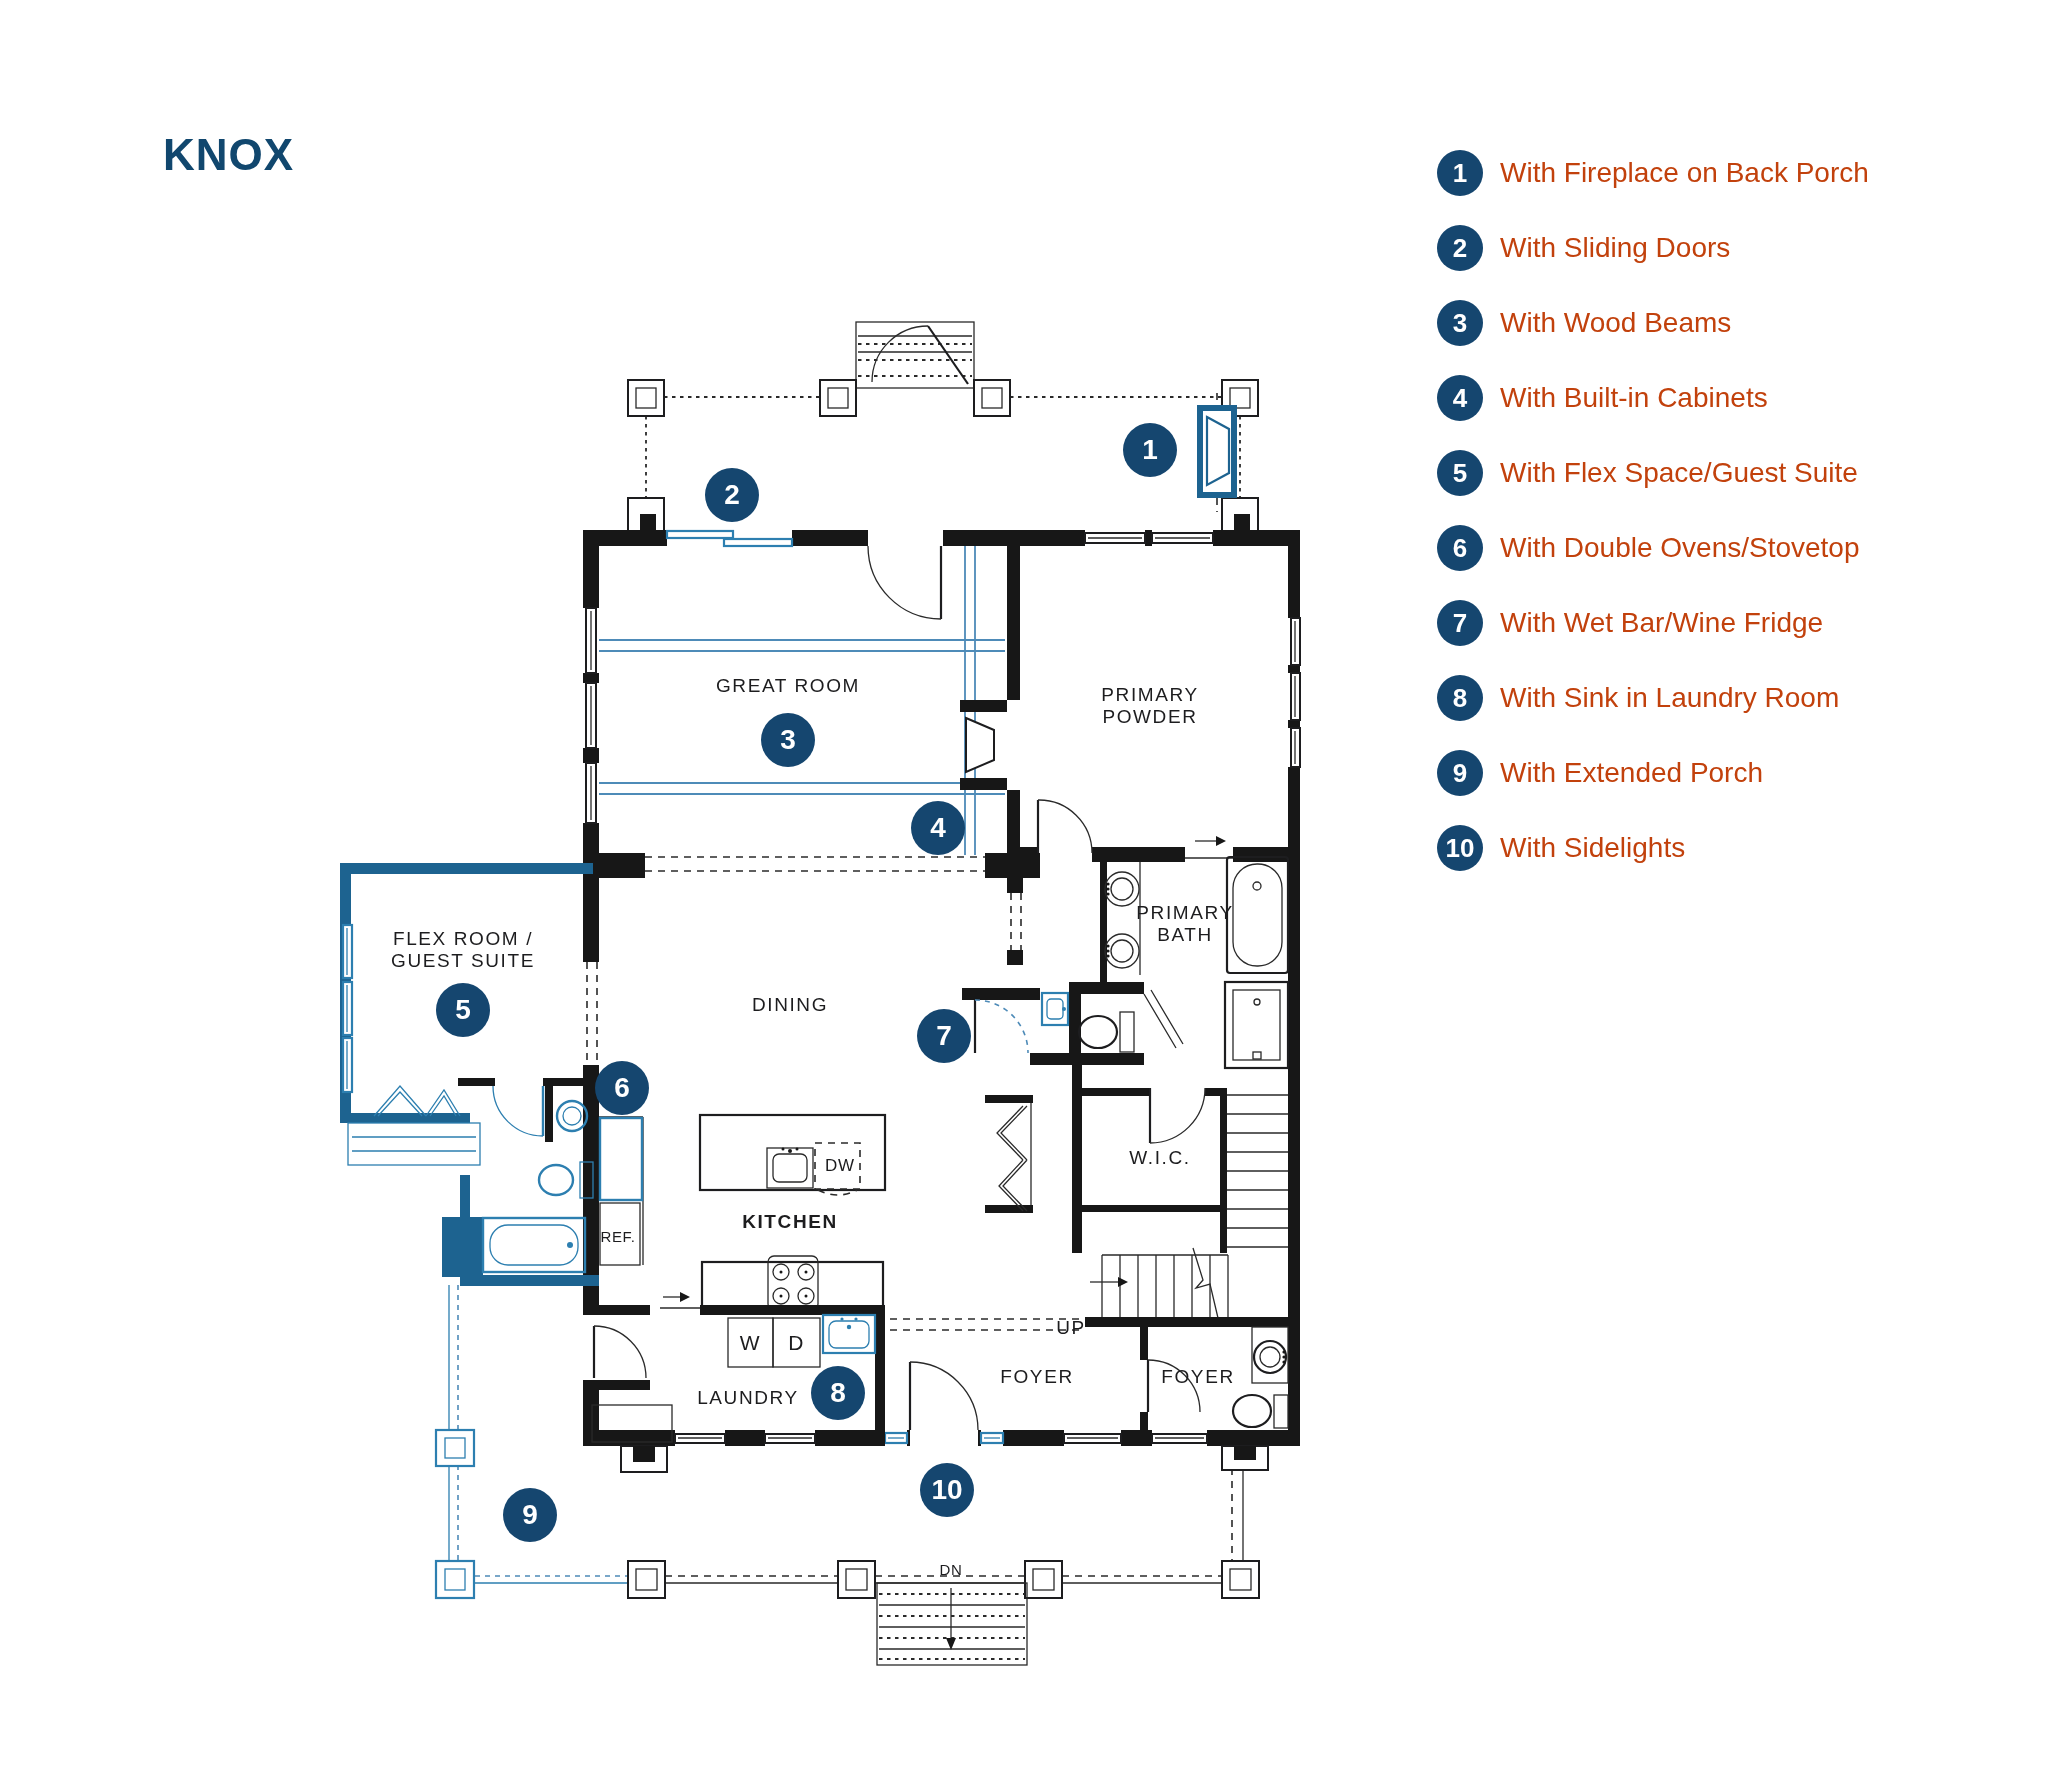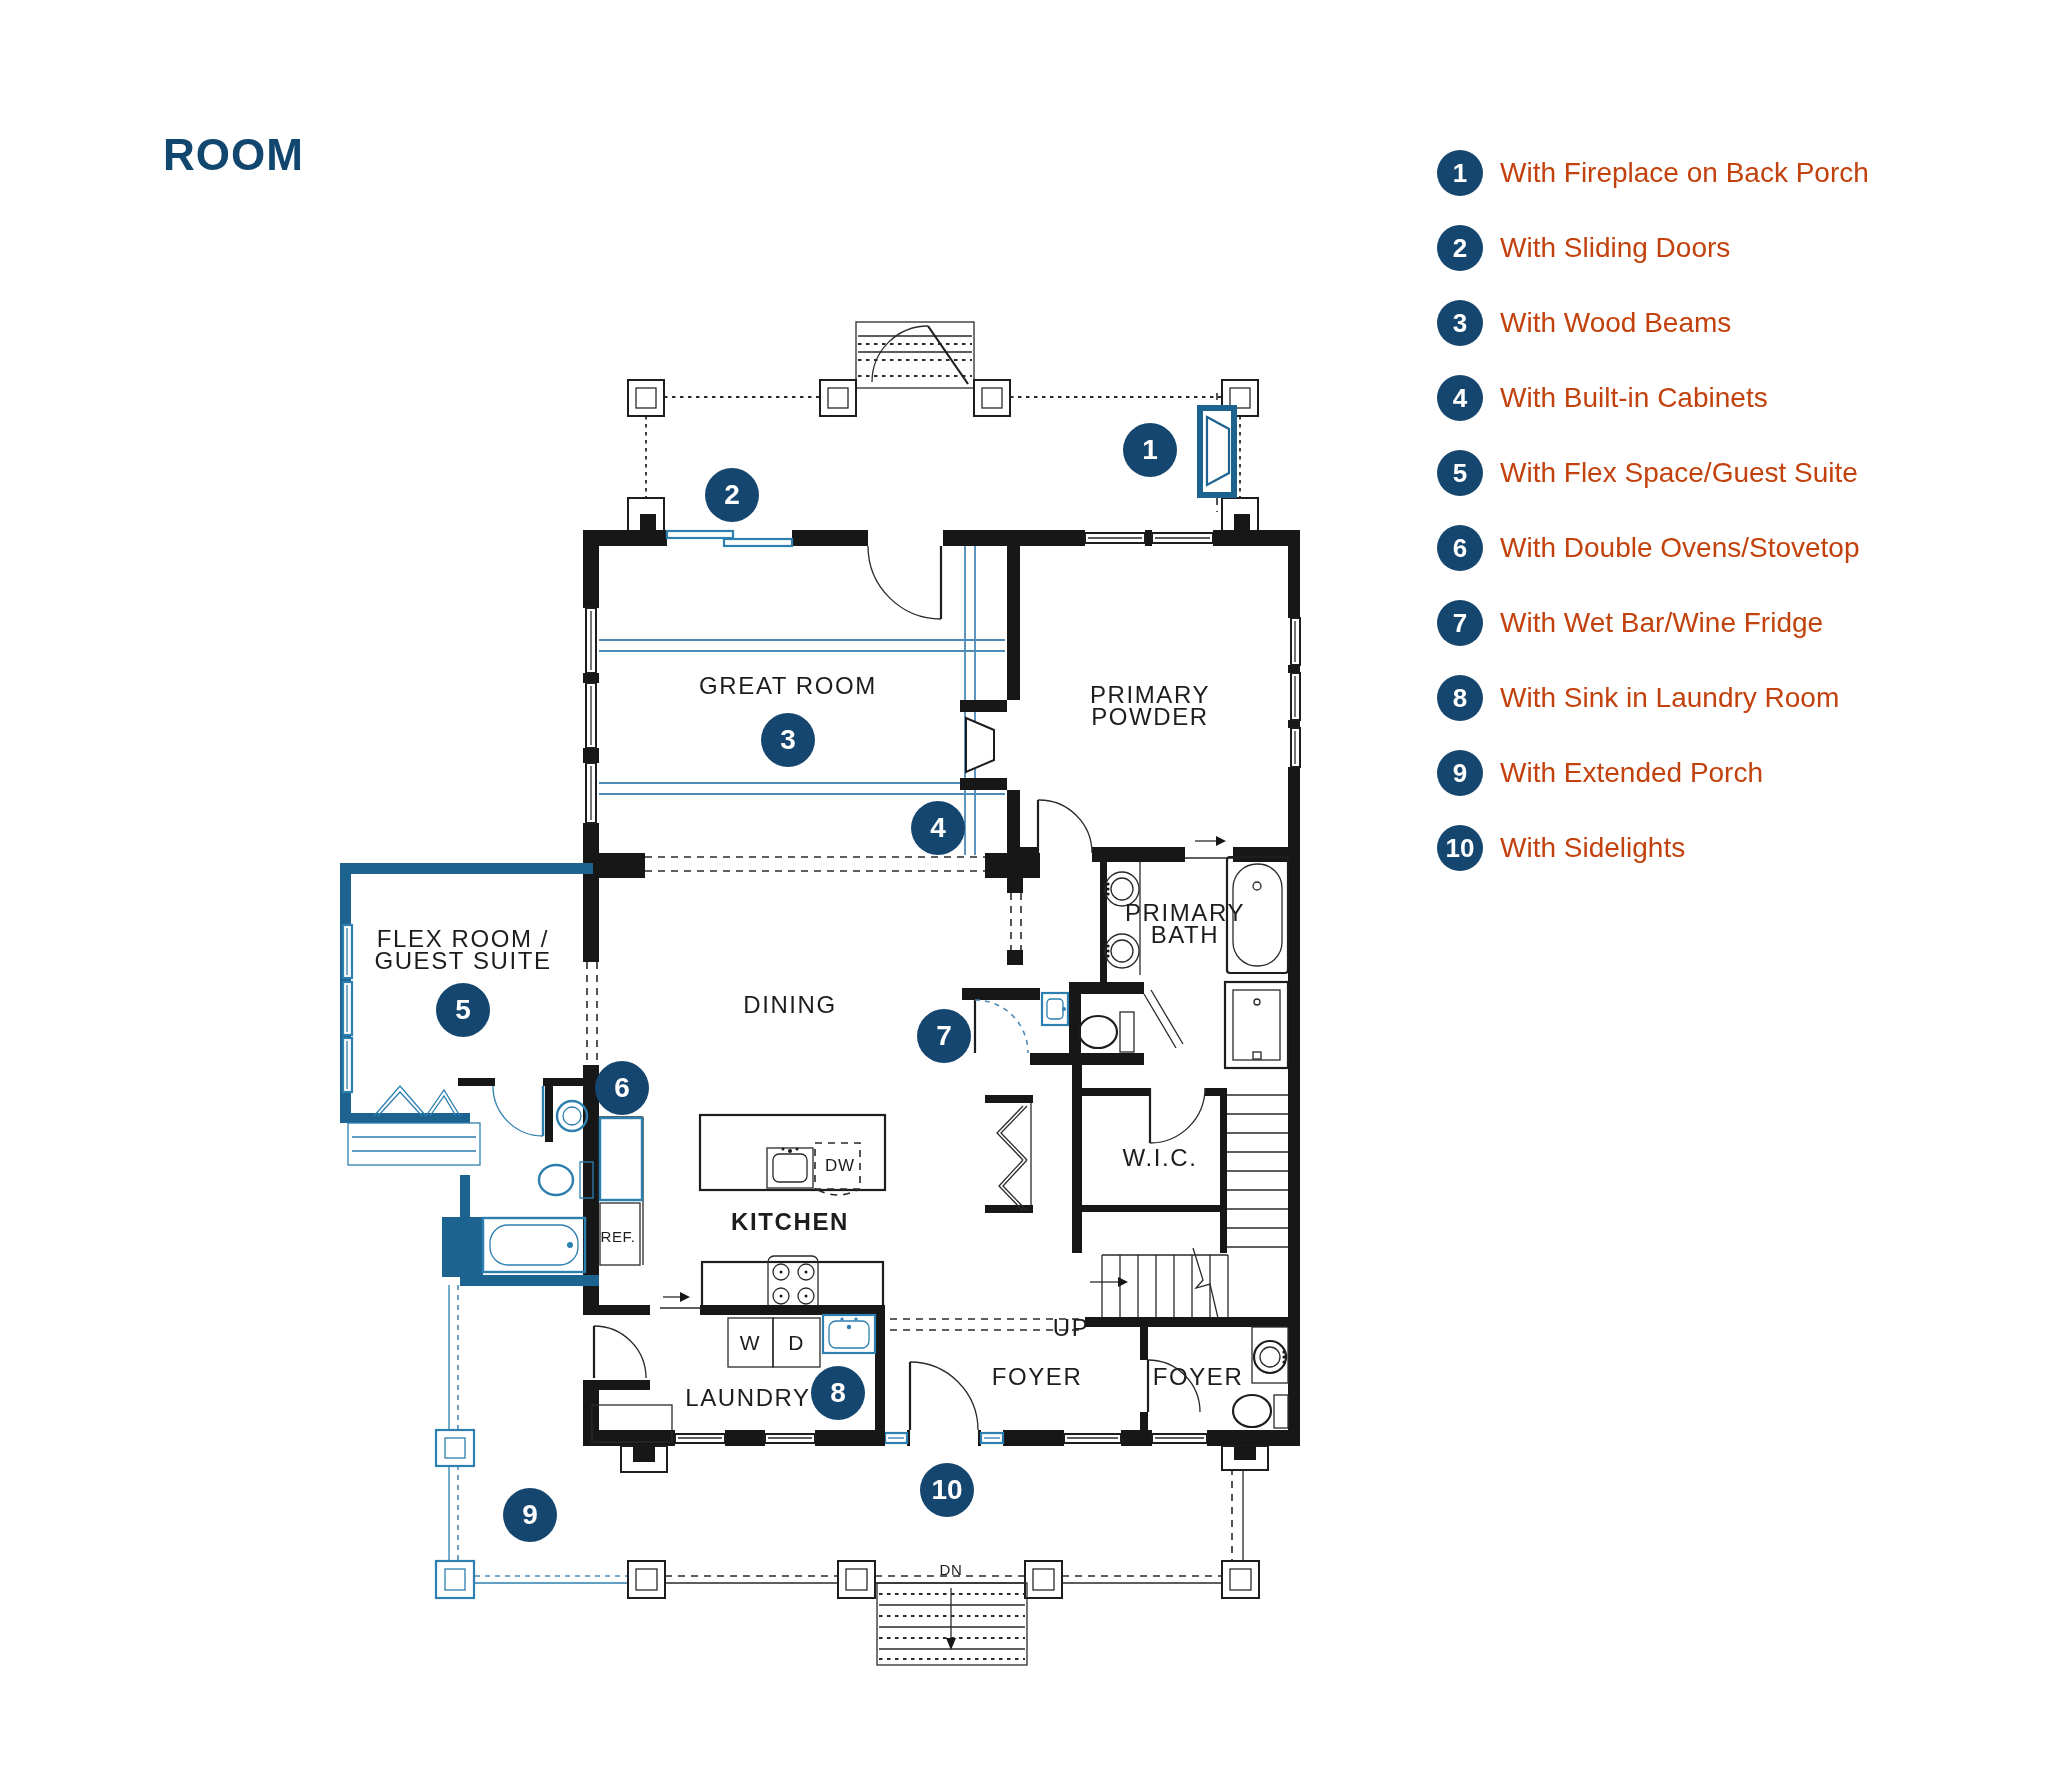--- a/index.html
+++ b/index.html
@@ -7,21 +7,21 @@
         font-family:"Liberation Sans",sans-serif;}
   #plan-title{position:absolute;left:163px;top:130px;font-size:44px;font-weight:bold;
         color:#11476E;letter-spacing:1px;}
   
   #legend{position:absolute;left:1437px;top:150px;display:flex;flex-direction:column;gap:29px;}
   .lg-row{display:flex;align-items:center;gap:17px;}
   .lg-badge{width:46px;height:46px;border-radius:50%;background:#15466F;color:#fff;
         font-size:26px;font-weight:bold;display:flex;align-items:center;justify-content:center;flex:0 0 46px;}
   .lg-label{font-size:28px;color:#c2410c;white-space:nowrap;}
   
-  .lbl{position:absolute;transform:translate(-50%,-50%);font-size:24px;letter-spacing:1.6px;
+  .lbl{position:absolute;transform:translate(-50%,-50%);font-size:19px;letter-spacing:1.6px;
         color:#1d1d1f;white-space:nowrap;text-align:center;line-height:22px;}
   .lbl.small{font-size:15px;letter-spacing:.6px;}
   .lbl.mid{font-size:17px;letter-spacing:.8px;}
   .lbl.wd{font-size:21px;letter-spacing:.5px;}
   
   .mk{position:absolute;width:54px;height:54px;border-radius:50%;background:#15466F;color:#fff;
         font-size:28px;font-weight:bold;display:flex;align-items:center;justify-content:center;
         transform:translate(-50%,-50%);}
   svg{position:absolute;left:0;top:0;}
   
@@ -36,21 +36,21 @@
   .bdash{fill:none;stroke:#4E8BB8;stroke-width:1.6px;stroke-dasharray:5 5;}
   .beam{fill:none;stroke:#4E8BB8;stroke-width:1.8px;}
   .wh{fill:#fff;stroke:#1d1d1f;stroke-width:2px;}
   .whb{fill:#fff;stroke:#2D7FB0;stroke-width:2.2px;}
 </style>
 </head>
 <body>
 
 <div id="page">
 
-  <div id="plan-title">ROOM</div>
+  <div id="plan-title">KNOX</div>
 
   <svg width="2048" height="1784" viewBox="0 0 2048 1784">
 
     <g>
       <path class="dot" d="M664,397 H820 M1010,397 H1222 M646,416 V500 M1240,416 V500"></path>
 
       <rect x="856" y="322" width="118" height="66" class="lnt"></rect>
       <path class="lnt" d="M858,336 H972 M858,352 H972"></path>
       <path class="dot" d="M858,344 H972 M858,360 H972 M858,376 H972"></path>
       <path class="ln" d="M928,326 L968,384"></path>

